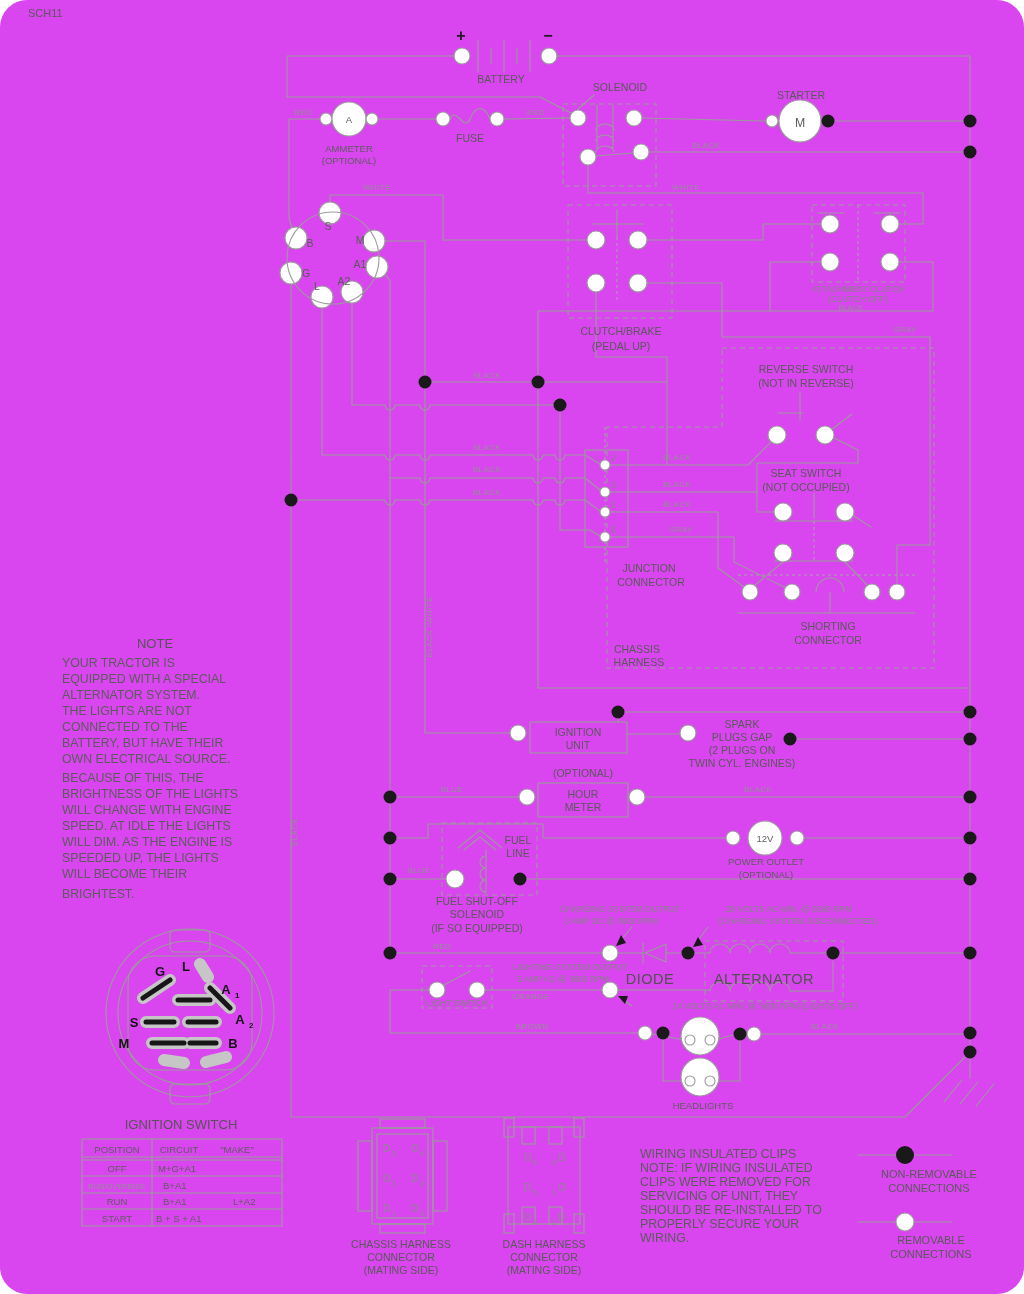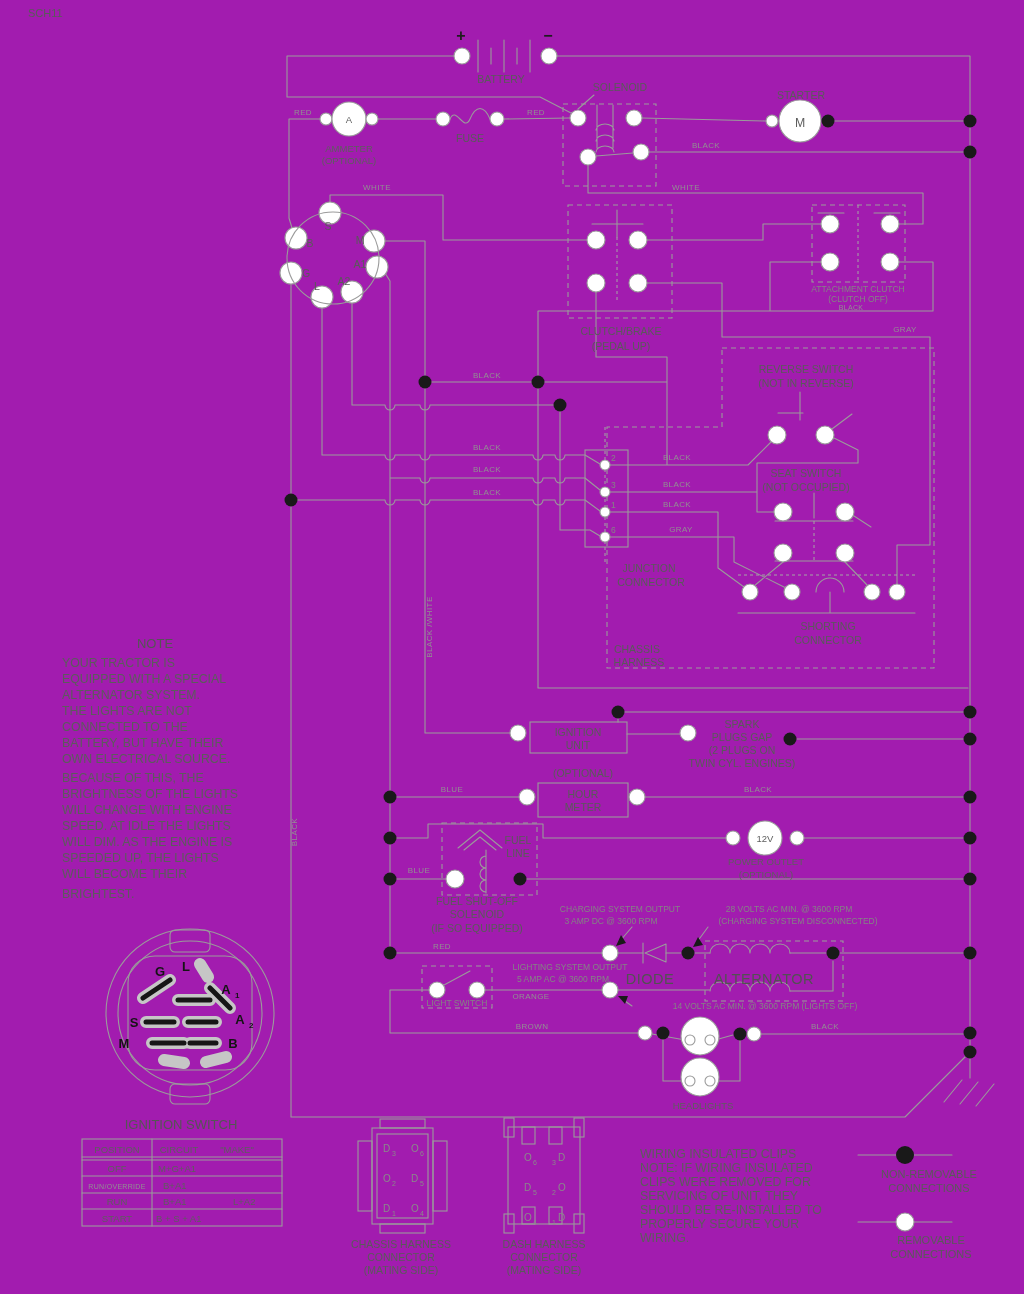--- a/index.html
+++ b/index.html
@@ -1,16 +1,16 @@
 <!DOCTYPE html>
 <html><head>
 <meta charset="utf-8">
 <style>
   html,body{margin:0;padding:0;background:#ffffff;}
-  .page{width:1024px;height:1294px;position:relative;background:#a21caf;}
+  .page{width:1024px;height:1294px;position:relative;background:#d946ef;border-radius:27px;}
   svg{display:block;}
   svg text{font-family:"Liberation Sans","DejaVu Sans",sans-serif;fill:#5e5e5e;}
   .w{stroke:#9b9b9b;stroke-width:1.1;fill:none;stroke-linecap:round;stroke-linejoin:round;}
   .wd{stroke:#9b9b9b;stroke-width:1.1;fill:none;stroke-dasharray:5 4;}
   .wd2{stroke:#a5a5a5;stroke-width:1;fill:none;stroke-dasharray:3 3;}
   .term{fill:#fff;stroke:#9b9b9b;stroke-width:1.1;}
   .dot{fill:#191919;stroke:none;}
   .box{fill:none;stroke:#9b9b9b;stroke-width:1.1;}
   .t7{font-size:7px;fill:#919191;letter-spacing:.3px;}
   .t8{font-size:8px;fill:#919191;letter-spacing:.4px;}

